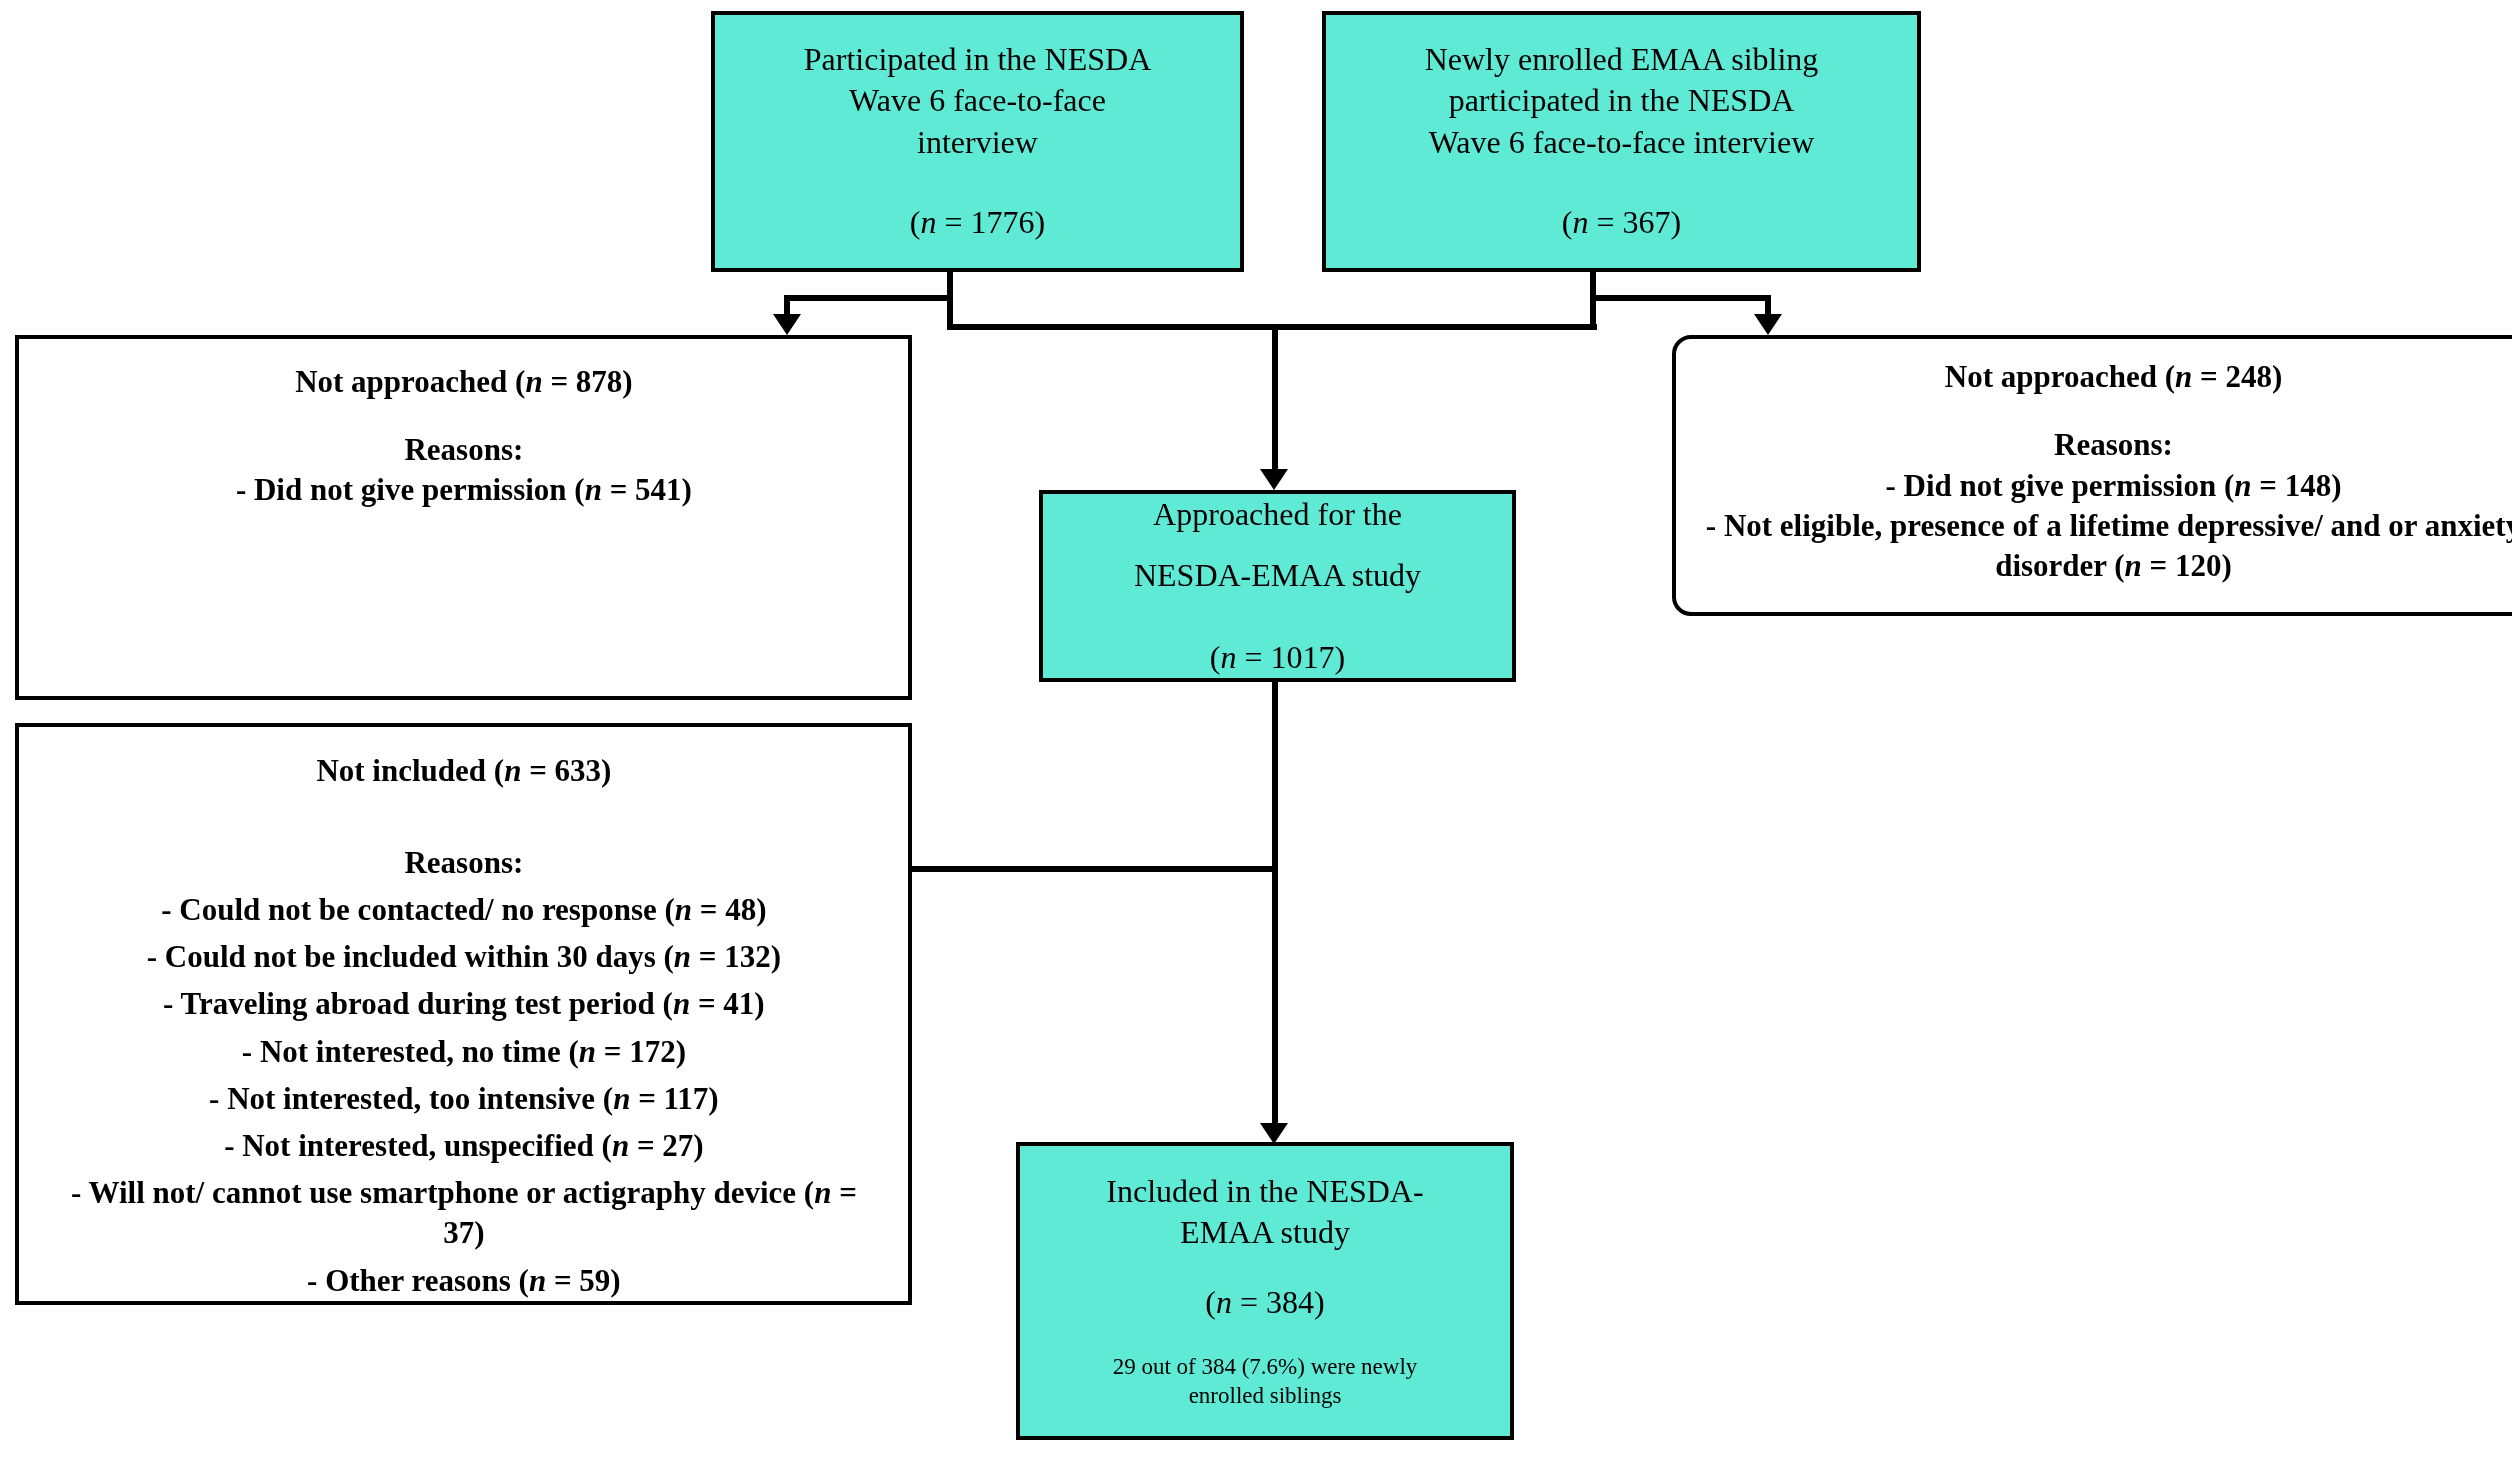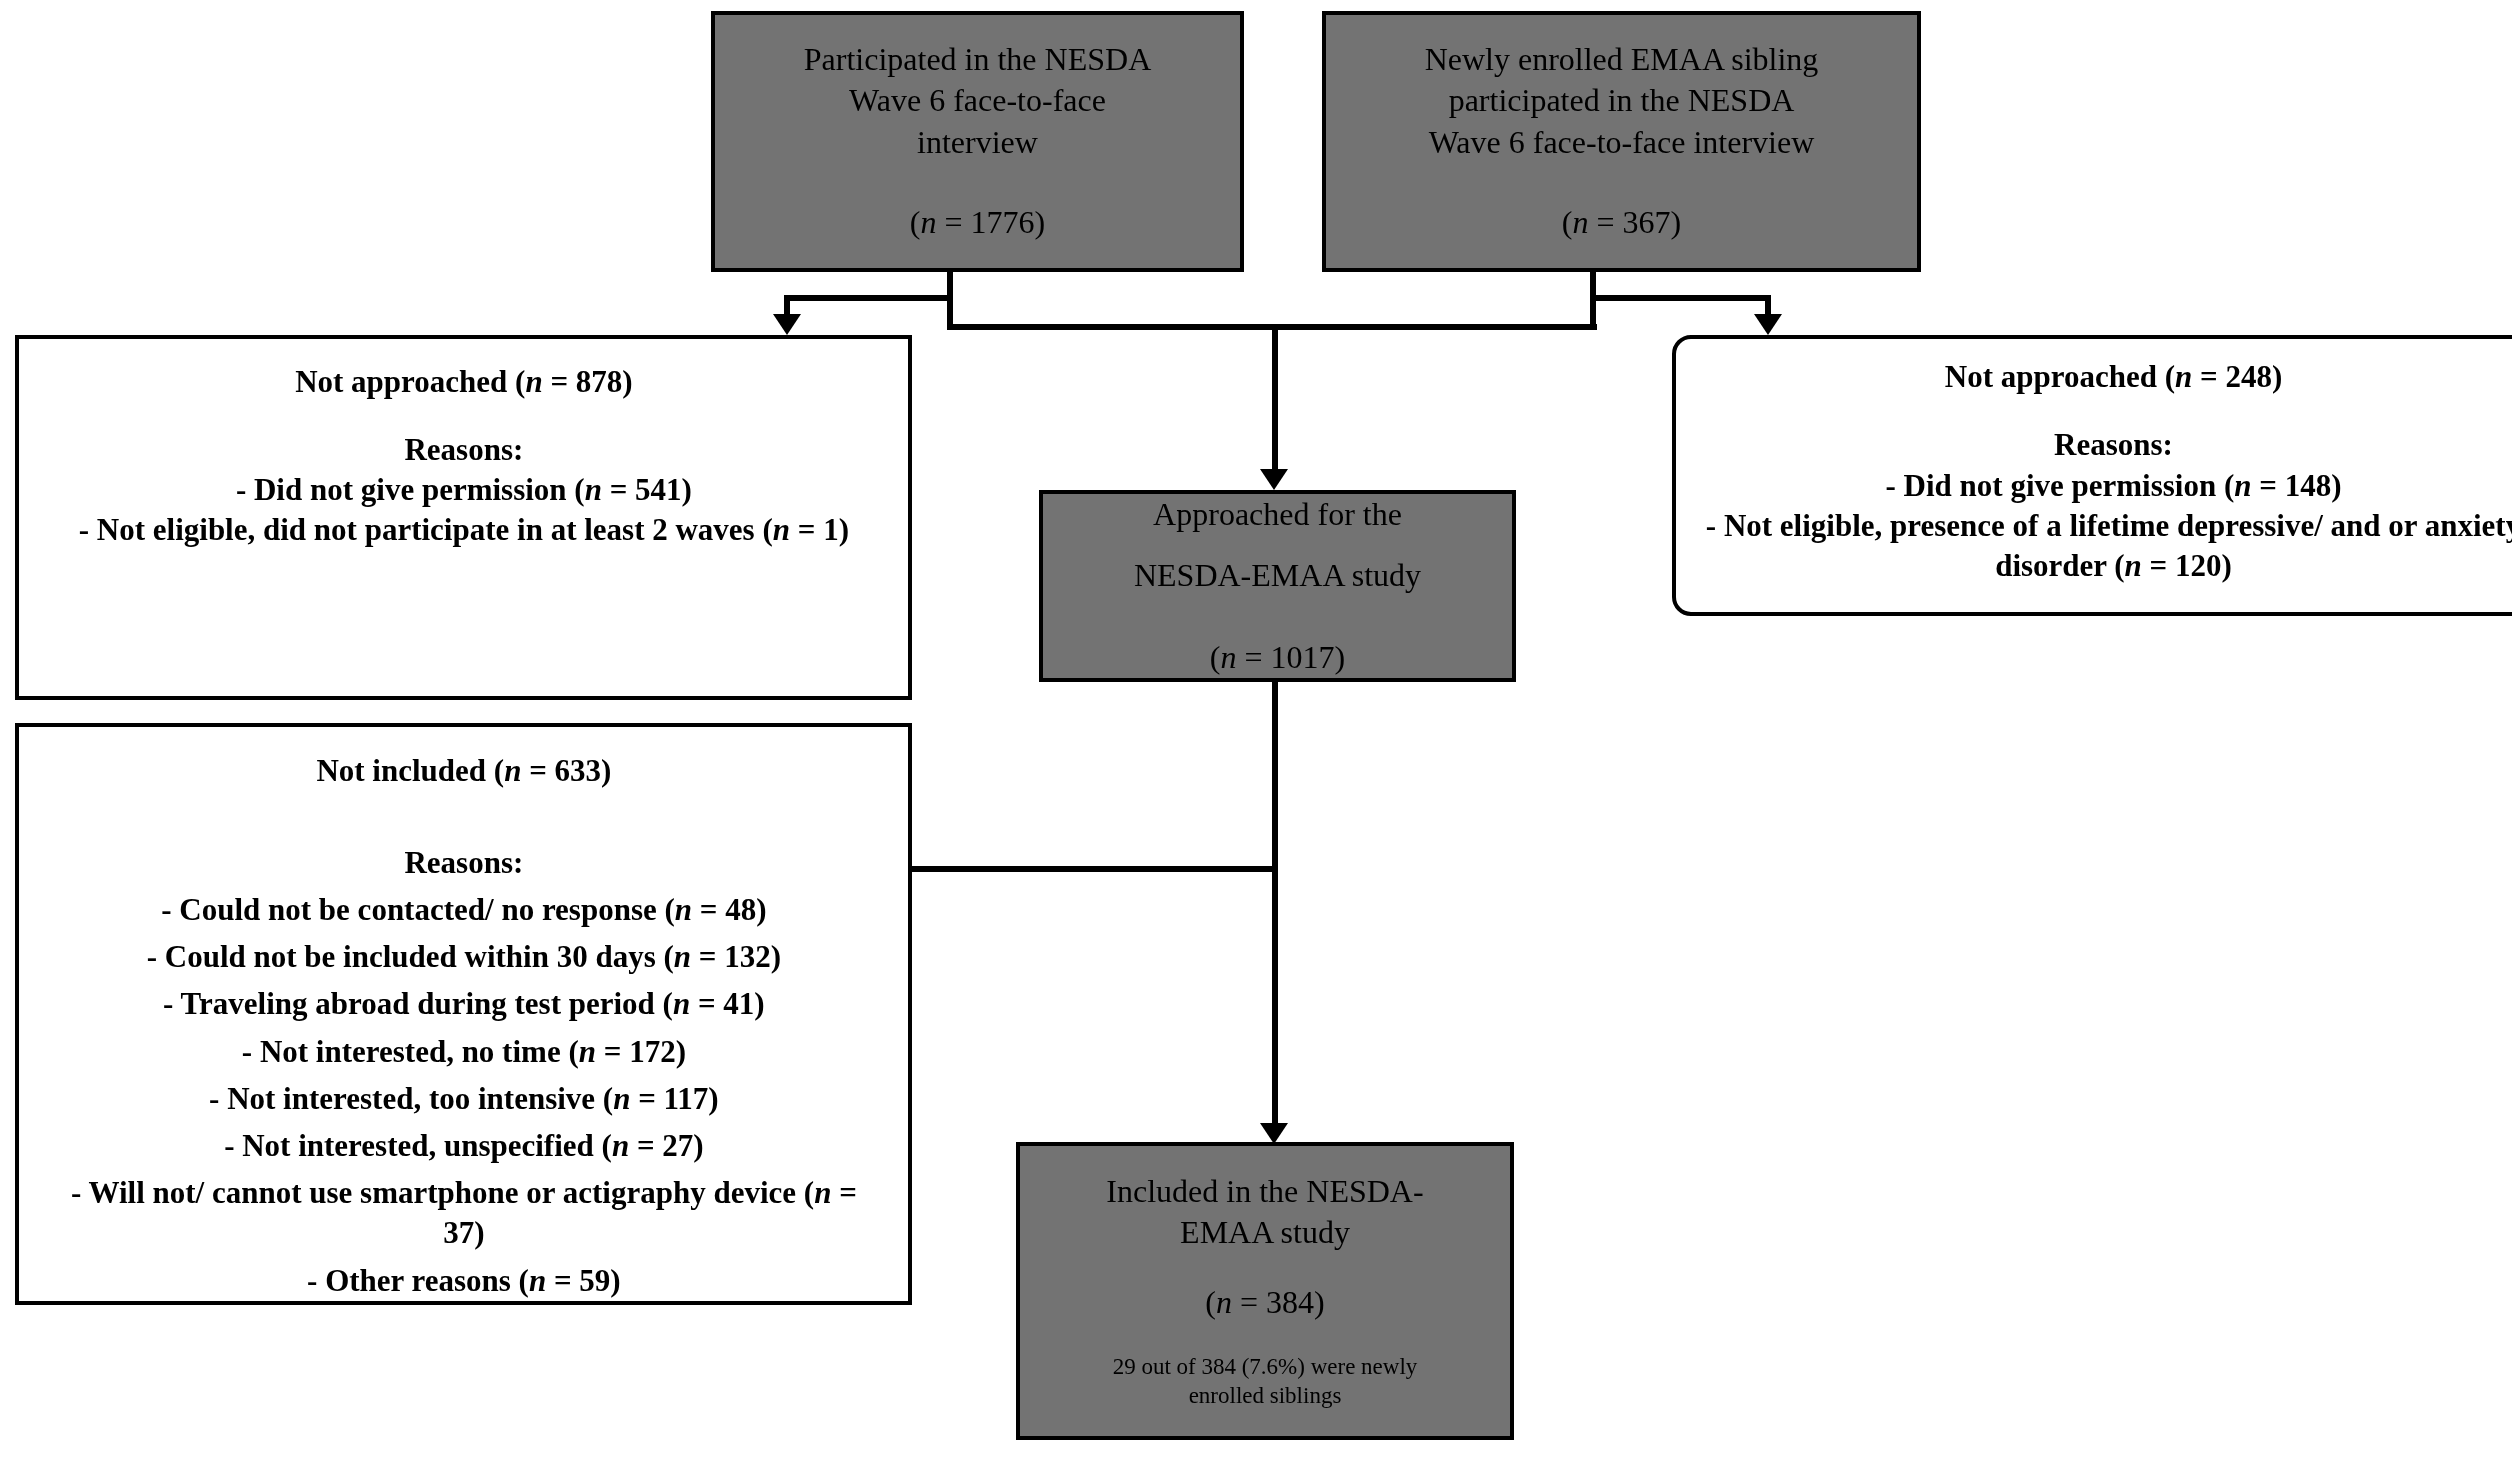--- a/index.html
+++ b/index.html
@@ -20,21 +20,21 @@
     position: absolute;
     box-sizing: border-box;
     border: 4.9px solid #000000;
     display: flex;
     flex-direction: column;
     align-items: center;
     justify-content: center;
     text-align: center;
     line-height: 1.30;
   }
-  .node.shaded { background: #737373; }
+  .node.shaded { background: #5eead4; }
   .node.plain  { background: #ffffff; font-weight: bold; }
 
   .ln { display: block; white-space: nowrap; }
   .ln.wrap { white-space: normal; }
   .big   { font-size: 32px; }
   .mid   { font-size: 31px; }
   .small { font-size: 23px; }
   .count { font-size: 32px; }
   .gap-lg { height: 38px; }
   .gap-md { height: 28px; }
@@ -101,21 +101,20 @@
     <span class="ln big">Wave 6 face-to-face interview</span>
     <span class="gap-lg"></span>
     <span class="ln count">(<em class="n">n</em> = 367)</span>
   </div>
 
   <div class="node plain" style="left:15.4px; top:335px; width:897px; height:365px; justify-content:flex-start; padding-top:22.5px;">
     <span class="ln mid">Not approached (<em class="n">n</em> = 878)</span>
     <span class="gap-md"></span>
     <span class="ln mid">Reasons:</span>
     <span class="ln mid">- Did not give permission (<em class="n">n</em> = 541)</span>
-    <span class="ln wrap mid" style="width:814px;">- Not eligible, did not participate in at least 2 waves (<em class="n">n</em> = 1)</span>
   </div>
 
   <div class="node plain" style="left:1672px; top:335px; width:883px; height:281px; justify-content:flex-start; padding-top:18px;border-radius:19px;">
     <span class="ln mid">Not approached (<em class="n">n</em> = 248)</span>
     <span class="gap-md"></span>
     <span class="ln mid">Reasons:</span>
     <span class="ln mid">- Did not give permission (<em class="n">n</em> = 148)</span>
     <span class="ln wrap mid" style="width:842px;">- Not eligible, presence of a lifetime depressive/ and or anxiety disorder (<em class="n">n</em> = 120)</span>
   </div>
 

